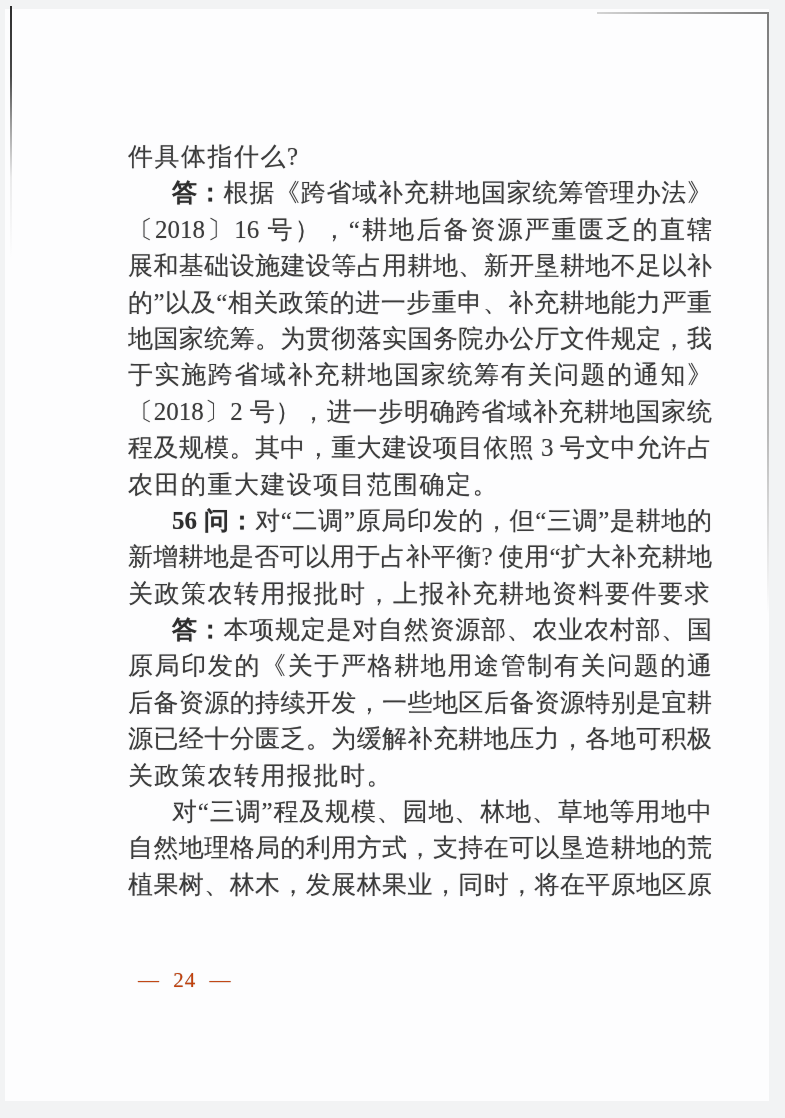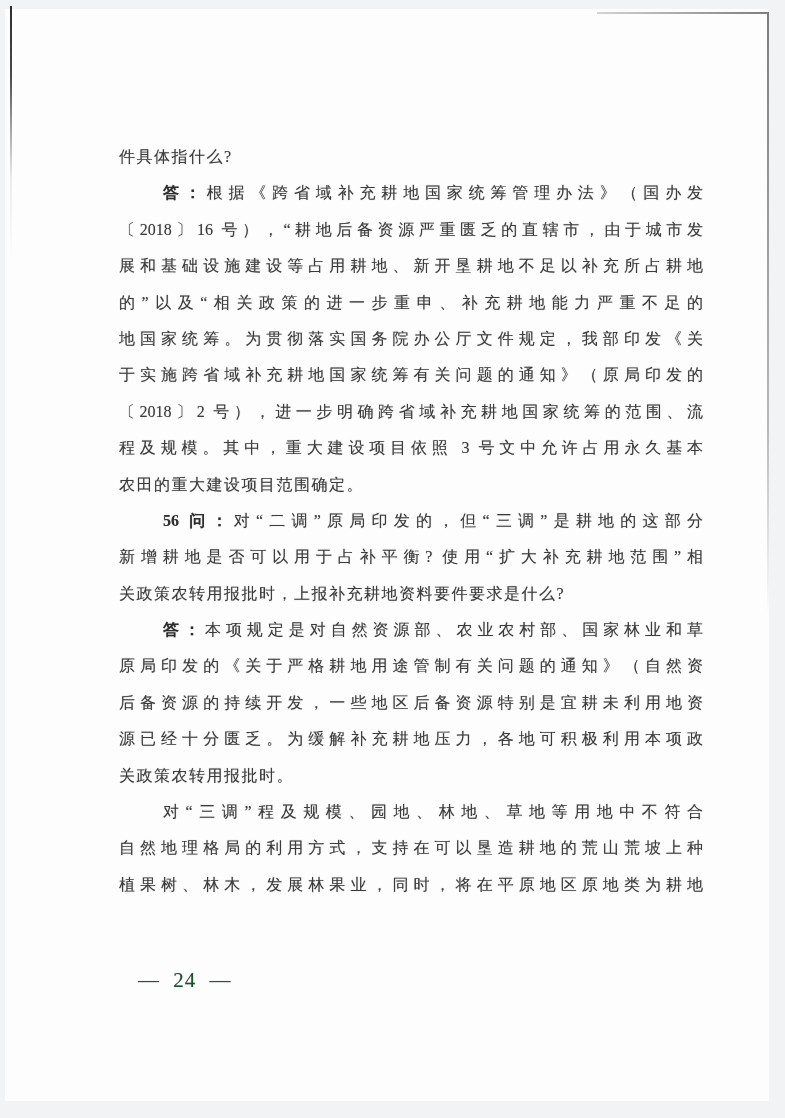--- a/index.html
+++ b/index.html
@@ -30,23 +30,23 @@
     background: linear-gradient(to right, #d4d4d4, #7d7d7d);
   }
   .edge-right {
     position: absolute; left: 767px; top: 12px;
     width: 2px; height: 602px;
     background: linear-gradient(to bottom, #7d7d7d, #b9b9b9 70%, rgba(190,190,190,0));
   }
   
   .content {
     position: absolute;
-    left: 114px; top: 130px;
+    left: 123px; top: 130px;
     width: 584px;
-    font-size: 16px;
+    font-size: 25px;
     color: #3c3c3c;
     text-shadow: 0 0 1px rgba(70,70,70,0.45);
   }
   .line {
     line-height: 36.4px;
     height: 36.4px;
     overflow: hidden;
     text-align: justify;
     text-align-last: justify;
     text-justify: inter-character;
@@ -55,21 +55,21 @@
     text-align: left;
     text-align-last: left;
     letter-spacing: 1.5px;
   }
   .line.indent { text-indent: 44px; }
   .bold { font-weight: bold; color: #2e2e2e; }
   .page-num {
     position: absolute;
     left: 133px; top: 959px;
     font-size: 21px;
-    color: #14532d;
+    color: #c2410c;
     word-spacing: 7px;
     letter-spacing: 1px;
     text-shadow: 0 0 1px rgba(70,70,70,0.45);
   }
 </style>
 </head>
 <body>
 
 <div class="page">
   <div class="content">

